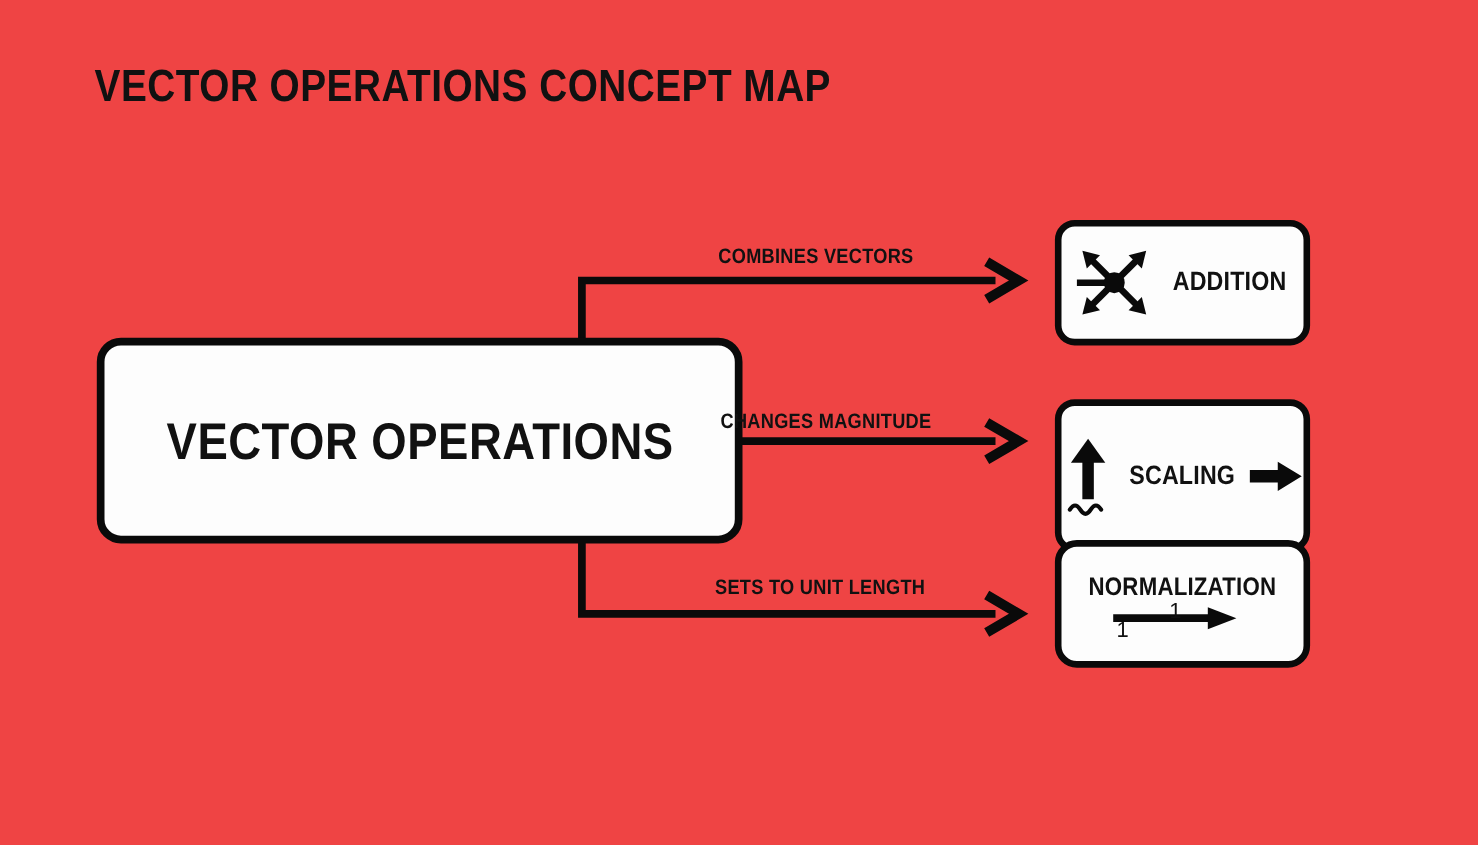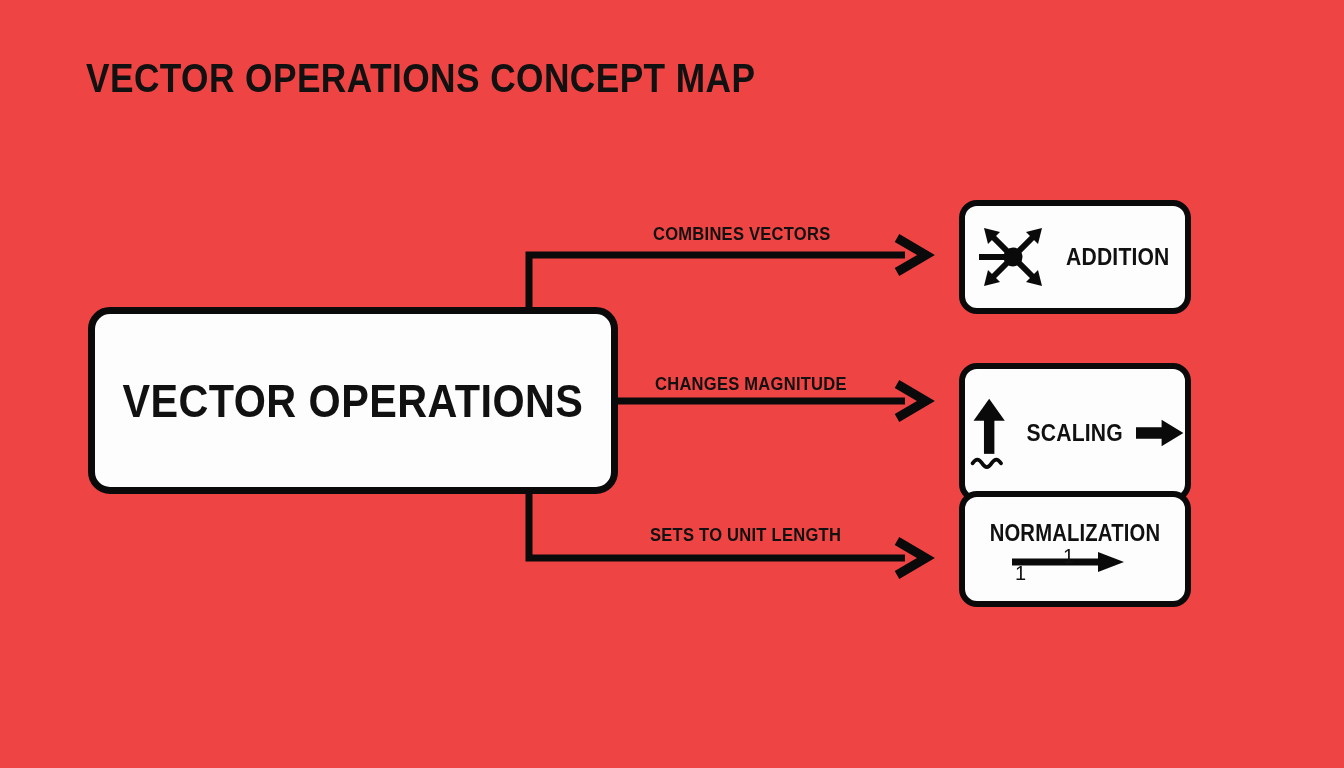--- a/index.html
+++ b/index.html
@@ -51,21 +51,21 @@
   .node-box {
     position: absolute;
     box-sizing: border-box;
     background: #fdfdfd;
     border: 6px solid #0a0a0a;
     border-radius: 18px;
   }
   #root-node {
     left: 88px;
     top: 307px;
-    width: 530px;
+    width: 587px;
     height: 187px;
     border-width: 7px;
     border-radius: 22px;
     display: flex;
     align-items: center;
     justify-content: center;
     z-index: 3;
   }
   #root-node-label {
     font-size: 47px;
@@ -77,21 +77,21 @@
   }
 
   .leaf-node {
     left: 935px;
     width: 232px;
     z-index: 3;
     margin-left: 24px;
   }
   #node-addition { top: 200px; height: 114px; }
   #node-scaling  { top: 363px; height: 139px; }
-  #node-normalization { top: 491px; height: 116px; }
+  #node-normalization { top: 491px; height: 116px; border-radius: 20px; }
 
   .leaf-inner {
     width: 100%;
     height: 100%;
     display: flex;
     align-items: center;
     justify-content: center;
     gap: 6px;
   }
   .leaf-label {

